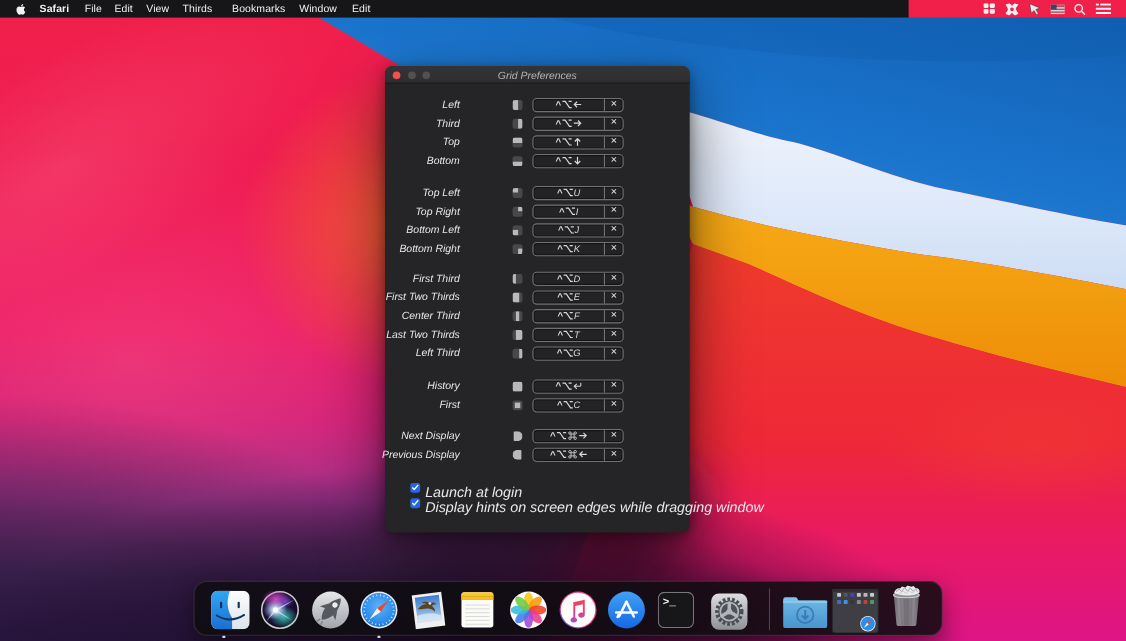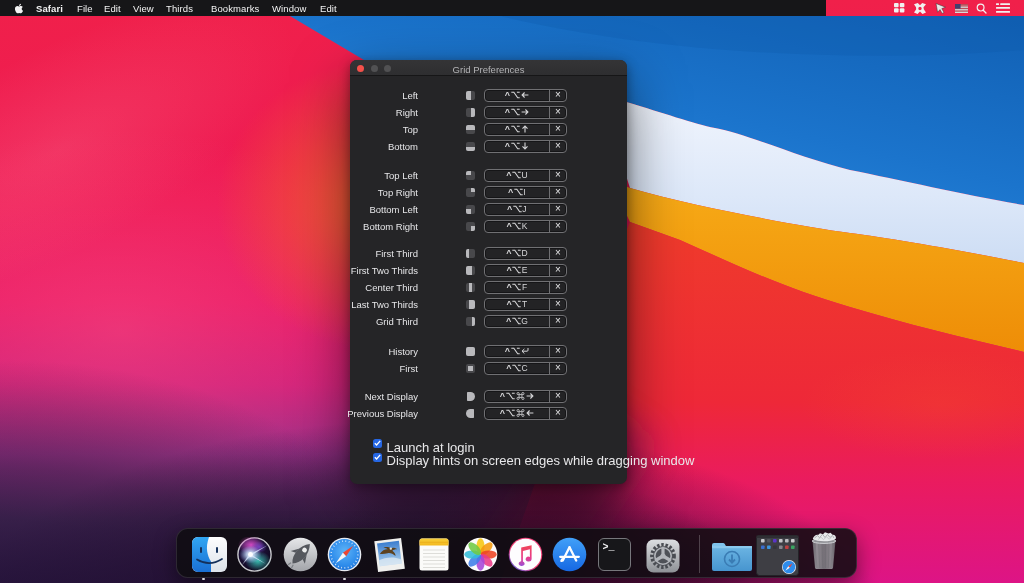--- a/index.html
+++ b/index.html
@@ -1,21 +1,21 @@
 <!DOCTYPE html>
 <html><head><meta charset="utf-8"><style>
 *{margin:0;padding:0;box-sizing:border-box}
 html,body{width:1024px;height:583px;overflow:hidden;background:#000;font-family:"Liberation Sans",sans-serif}
 #stage{position:relative;width:1024px;height:583px}
 #wall{position:absolute;left:0;top:0}
 
 #menubar{position:absolute;left:0;top:0;width:826px;height:16px;background:#161618;color:#f3f3f3;font-size:9.5px}
 #menubar .mi{position:absolute;top:3px;white-space:nowrap;letter-spacing:0.1px}
 
-#win{position:absolute;left:350px;top:60px;width:277px;height:424px;background:#252527;border-radius:7px;box-shadow:0 22px 55px rgba(0,0,0,.55),0 3px 12px rgba(0,0,0,.4);}
+#win{position:absolute;left:350px;top:60px;width:277px;height:424px;background:#252527;border-radius:7px;box-shadow:0 22px 55px rgba(0,0,0,.55),0 3px 12px rgba(0,0,0,.4);font-style:italic;}
 #titlebar{position:absolute;left:0;top:0;width:100%;height:16px;background:linear-gradient(#343436,#2e2e30);border-radius:7px 7px 0 0;border-bottom:1px solid #161617}
 #title{position:absolute;width:100%;text-align:center;top:3.5px;font-size:9.5px;color:#b3b3b5}
 .tl1{position:absolute;top:4.5px;width:7px;height:7px;border-radius:50%}
 .row{position:absolute;left:0;width:233px;height:16px}
 .lbl{position:absolute;right:165px;top:2.5px;font-size:9.5px;color:#e6e6e8;white-space:nowrap}
 .mini{position:absolute;left:116px;top:3.5px;width:9px;height:9px;border-radius:2px;overflow:hidden}
 .mini i{position:absolute;display:block}
 .field{position:absolute;left:134px;top:1.5px;width:83px;height:13px;border:1px solid #707073;border-radius:4px;background:#232325;box-shadow:inset 0 0 0 1px rgba(8,8,10,0.5)}
 .keys{position:absolute;left:0;top:0;width:65px;height:11px;border-right:1px solid #707073;text-align:center;color:#d6d6d8;font-size:8.5px;line-height:11px}
 .keys .g{vertical-align:-1px;margin:0 0.5px}
@@ -181,21 +181,21 @@
 <span class="field">
           <span class="keys"><span class="ct">^</span><svg class="g" width="9" height="8" viewBox="0 0 9 8">
               <path d="M0.3,1.2 h2.5 l3.9,5.6 h2.0 M5.9,1.2 H8.7" fill="none" stroke="currentColor" stroke-width="1.1"></path>
             </svg><svg class="g" width="8" height="8" viewBox="0 0 8 8">
               <path d="M7.4,4 H1.1 M3.6,1.5 L1.1,4 L3.6,6.5" fill="none" stroke="currentColor" stroke-width="1.1"></path>
             </svg></span>
           <span class="xbtn">×</span>
         </span>
 </div>
 <div class="row" style="top:44.5px">
-<span class="lbl">Right</span>
+<span class="lbl">Third</span>
 <span class="mini" style="background:#48484b">
           <i style="right:0;top:0;width:4.5px;height:9px;background:#b9b9bc"></i>
         </span>
 <span class="field">
           <span class="keys"><span class="ct">^</span><svg class="g" width="9" height="8" viewBox="0 0 9 8">
               <path d="M0.3,1.2 h2.5 l3.9,5.6 h2.0 M5.9,1.2 H8.7" fill="none" stroke="currentColor" stroke-width="1.1"></path>
             </svg><svg class="g" width="8" height="8" viewBox="0 0 8 8">
               <path d="M0.6,4 H6.9 M4.4,1.5 L6.9,4 L4.4,6.5" fill="none" stroke="currentColor" stroke-width="1.1"></path>
             </svg></span>
           <span class="xbtn">×</span>
@@ -319,21 +319,21 @@
           <i style="right:0;top:0;width:6px;height:9px;background:#b9b9bc"></i>
         </span>
 <span class="field">
           <span class="keys"><span class="ct">^</span><svg class="g" width="9" height="8" viewBox="0 0 9 8">
               <path d="M0.3,1.2 h2.5 l3.9,5.6 h2.0 M5.9,1.2 H8.7" fill="none" stroke="currentColor" stroke-width="1.1"></path>
             </svg><span class="k">T</span></span>
           <span class="xbtn">×</span>
         </span>
 </div>
 <div class="row" style="top:253.0px">
-<span class="lbl">Grid Third</span>
+<span class="lbl">Left Third</span>
 <span class="mini" style="background:#48484b">
           <i style="right:0;top:0;width:3px;height:9px;background:#b9b9bc"></i>
         </span>
 <span class="field">
           <span class="keys"><span class="ct">^</span><svg class="g" width="9" height="8" viewBox="0 0 9 8">
               <path d="M0.3,1.2 h2.5 l3.9,5.6 h2.0 M5.9,1.2 H8.7" fill="none" stroke="currentColor" stroke-width="1.1"></path>
             </svg><span class="k">G</span></span>
           <span class="xbtn">×</span>
         </span>
 </div>

